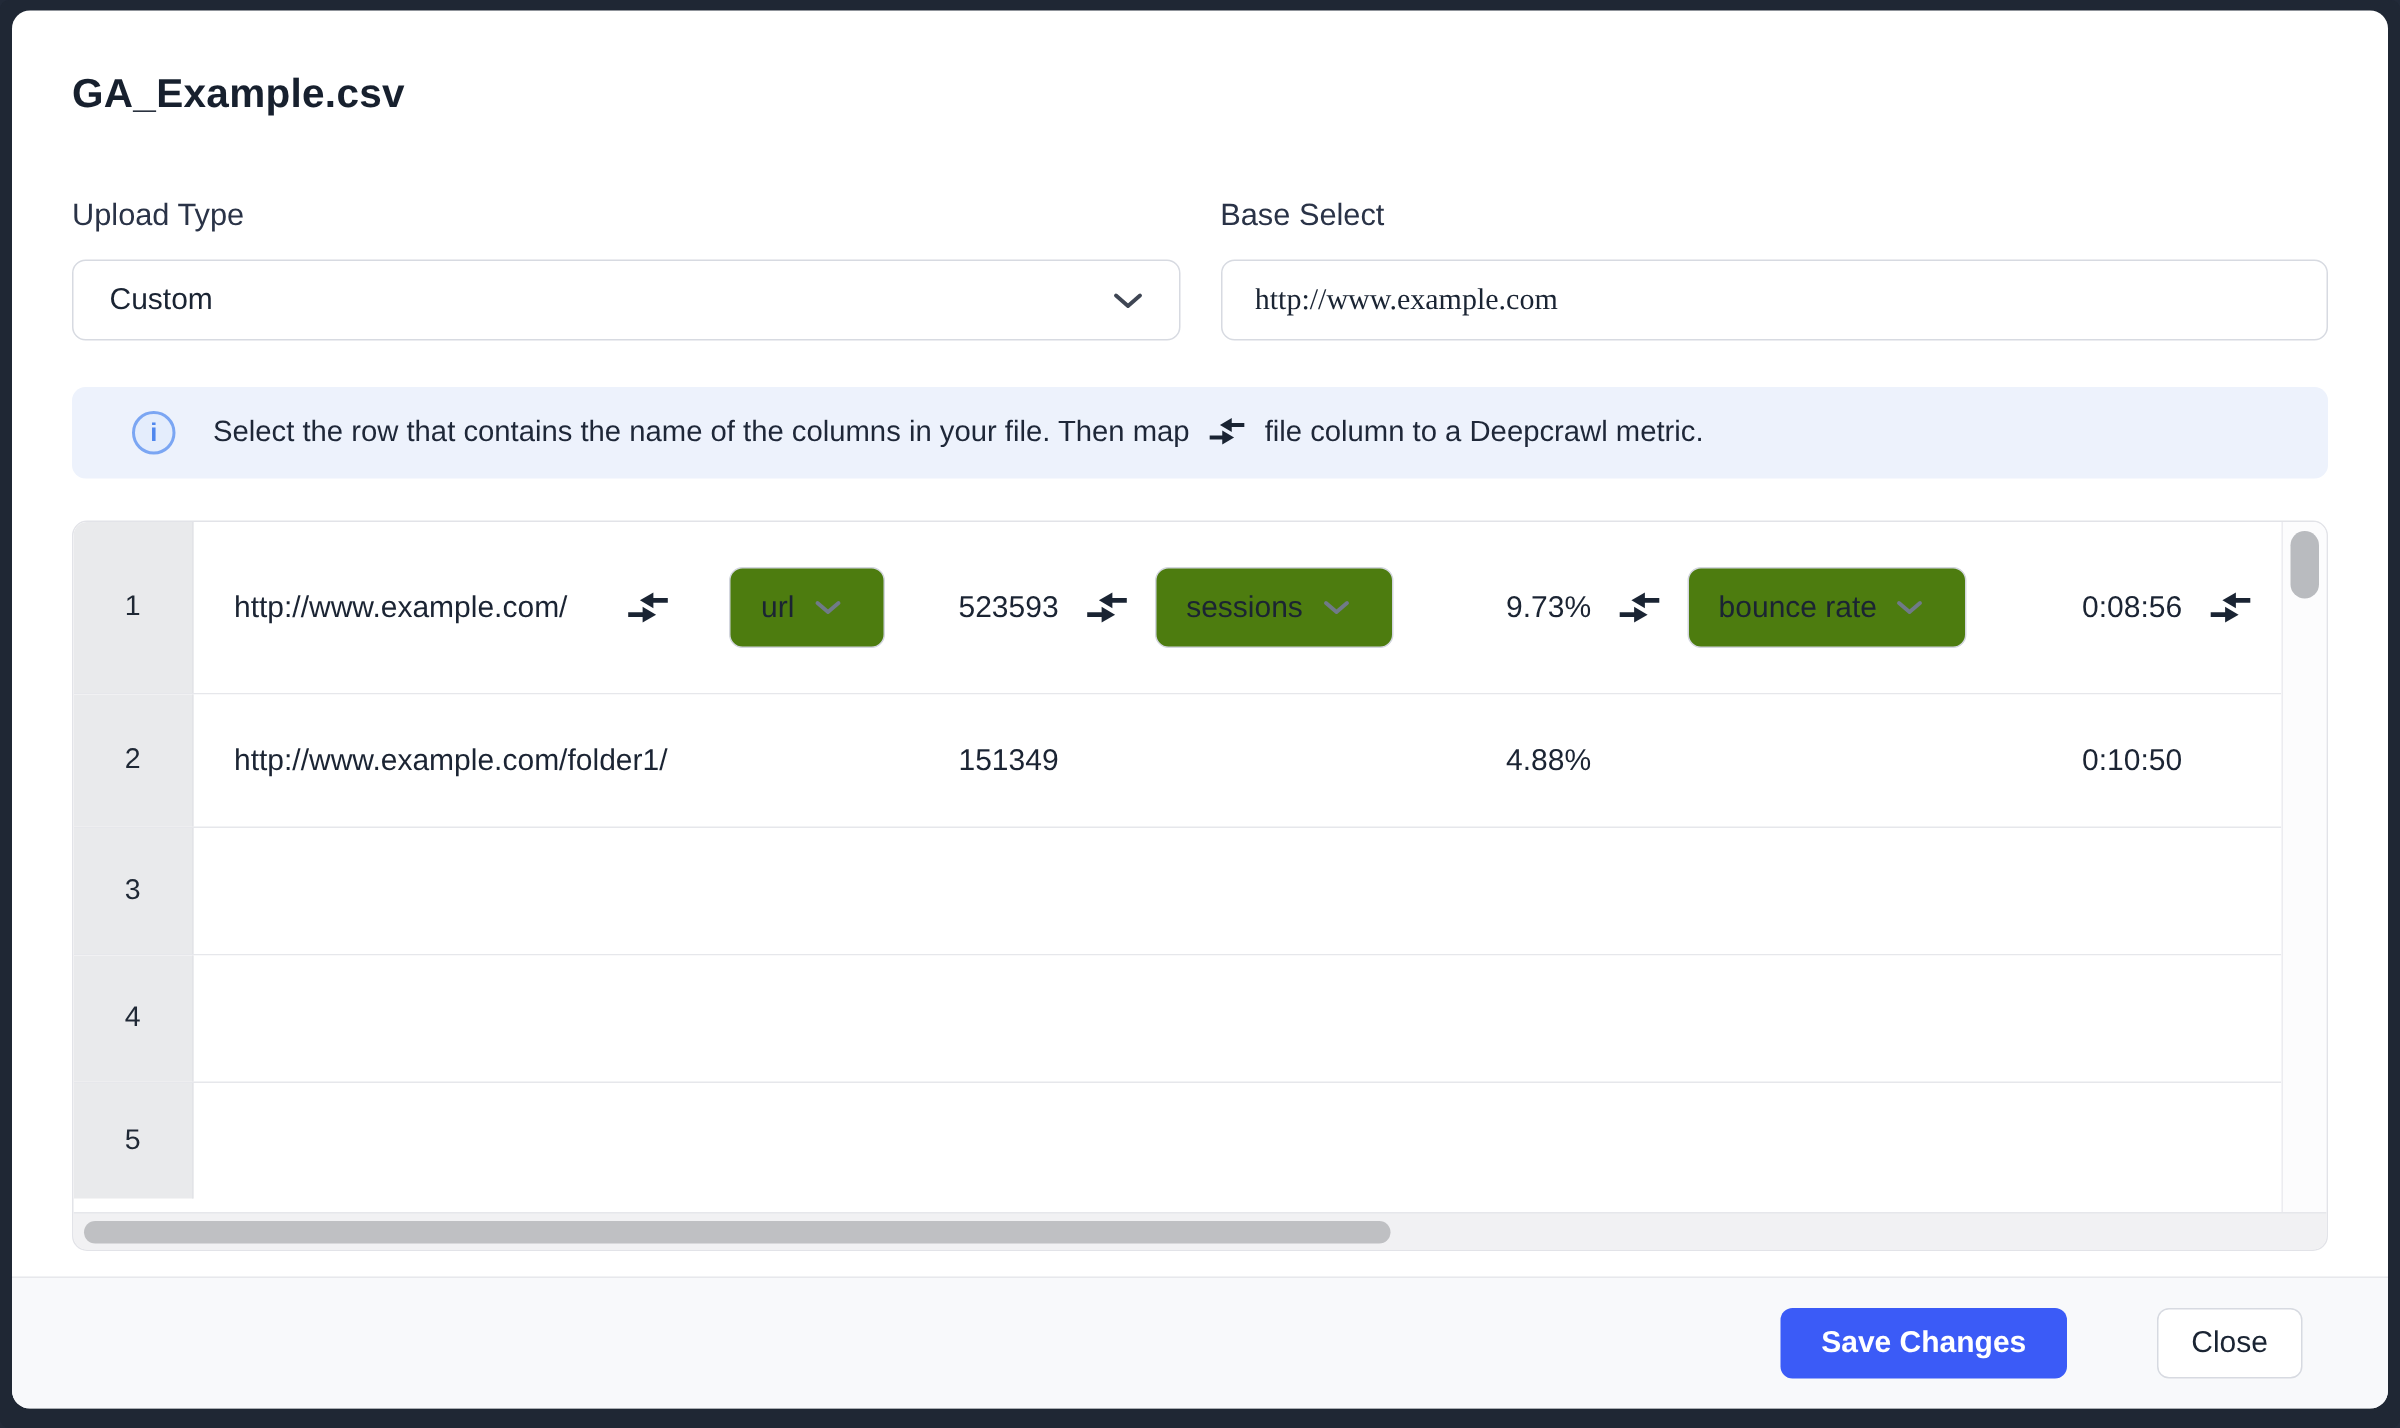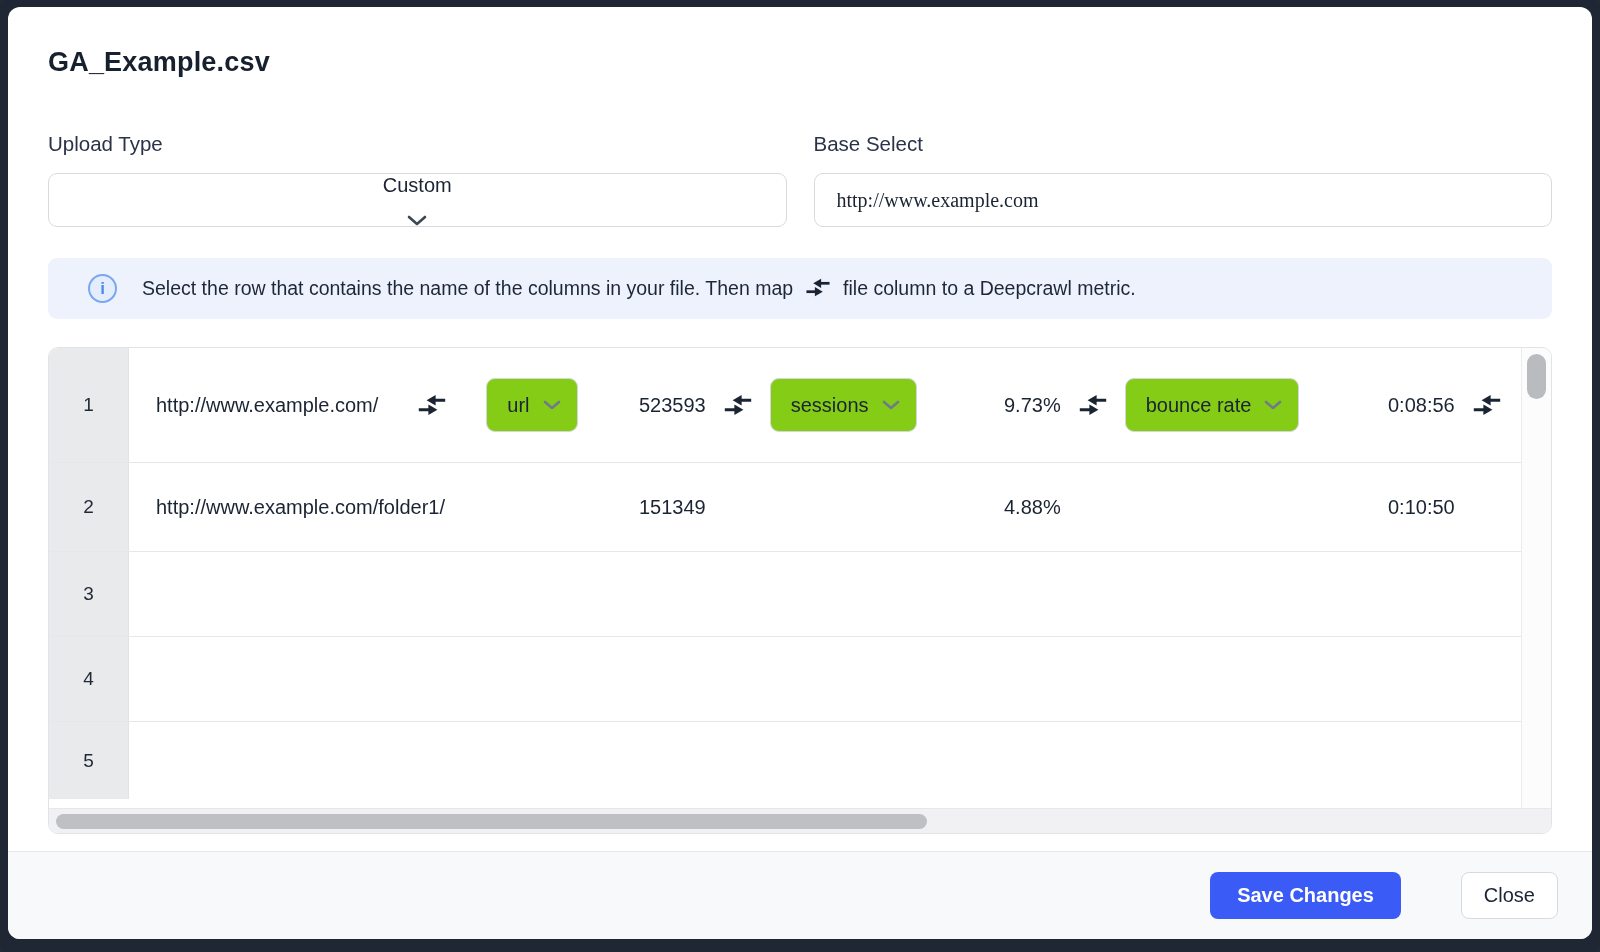--- a/index.html
+++ b/index.html
@@ -7,21 +7,21 @@
   .overlay { position:relative; width:1600px; height:952px; background:#1f2734; border-radius:6px; overflow:hidden; }
   .modal { position:absolute; top:7px; left:8px; right:8px; bottom:13px; background:#ffffff; border-radius:12px; overflow:hidden; }
   .modal-body { padding:0 40px; }
 
   .title { margin:40px 0 0 0; font-size:27px; font-weight:bold; color:#17202e; letter-spacing:0.2px; }
 
   .fields-row { display:flex; gap:27px; margin-top:54px; }
   .field { flex:1; }
   .field-label { font-size:20.5px; color:#2a3347; margin-bottom:17px; }
   .control { height:54px; border:1px solid #d7dae1; border-radius:9px; background:#fff; font-size:20px; color:#1a2433; }
-  .select-control { display:flex; align-items:center; justify-content:space-between; padding:0 24px; cursor:pointer;flex-direction:column; }
+  .select-control { display:flex; align-items:center; justify-content:space-between; padding:0 24px; cursor:pointer; }
   input.control { width:100%; padding:0 22px; outline:none; font-family:Liberation Serif, serif; }
 
   .banner { margin-top:31px; height:61px; background:#edf2fc; border-radius:9px; display:flex; align-items:center; padding:0 24px 0 40px; }
   .info-circle { width:29px; height:29px; border-radius:50%; border:2px solid #7ba6f3; background:#e4edfc; color:#4f87ee; display:flex; align-items:center; justify-content:center; font-size:17px; font-weight:bold; flex:0 0 auto; }
   .banner-text { margin-left:25px; font-size:19.5px; color:#1e2738; display:flex; }
   .banner-text .map-icon { margin:0 12px; }
 
   .map-icon { color:#1a2433; display:inline-flex; flex:0 0 auto; }
 
   .table-wrap { position:relative; margin-top:28px; height:487px; border:1px solid #e2e3e8; border-radius:10px; background:#fff; overflow:hidden; }
@@ -33,29 +33,29 @@
   .trow.r5 { height:77px; border-bottom:none; }
   .numcell { width:80px; flex:0 0 auto; background:#e9eaec; border-right:1px solid #e2e3e7; display:flex; align-items:center; justify-content:center; font-size:19px; color:#1f2835; }
   .rowcontent { flex:1; display:flex; align-items:center; padding-left:27px; overflow:hidden; }
   .cgroup { display:flex; align-items:center; flex:0 0 auto; }
   .g1 { width:483px;gap:22px; }
   .g2 { width:365px; }
   .g3 { width:384px; }
   .g4 { flex:1 1 auto; overflow:hidden; }
   .cell-text { font-size:20px; color:#1b2433; white-space:nowrap; }
   .rowcontent .map-icon { margin:0 17px; }
-  .metric-dd { height:54px; border:1.5px solid #d3d6de; border-radius:9px; background:#84cc16; display:flex; align-items:center; gap:13px; padding:0 16px 0 20px; font-size:20px; color:#1b2433; cursor:pointer; white-space:nowrap; }
+  .metric-dd { height:54px; border:1.5px solid #d3d6de; border-radius:9px; background:#4d7c0f; display:flex; align-items:center; gap:13px; padding:0 28px 0 20px; font-size:20px; color:#1b2433; cursor:pointer; white-space:nowrap; }
   .chev { display:inline-flex; }
 
   .vscroll { position:absolute; top:0; right:0; bottom:25px; width:30px; background:#fcfcfd; border-left:1px solid #ececf0; }
   .vthumb { position:absolute; top:6px; left:5px; width:19px; height:45px; background:#b9bbbf; border-radius:10px; }
   .hscroll { position:absolute; left:0; right:0; bottom:0; height:25px; background:#f1f1f3; border-top:1px solid #e6e7eb; }
   .hthumb { position:absolute; left:7px; top:5px; width:58%; height:15px; background:#bfc0c3; border-radius:8px; }
 
-  .footer { position:absolute; left:0; right:0; bottom:0; height:88px; background:#f8f9fb; border-top:1px solid #e7e8ec; display:flex; align-items:center; justify-content:flex-end; gap:16px; padding:0 34px; }
+  .footer { position:absolute; left:0; right:0; bottom:0; height:88px; background:#f8f9fb; border-top:1px solid #e7e8ec; display:flex; align-items:center; justify-content:flex-end; gap:16px; padding:0 57px; }
   .btn { height:47px; border-radius:8px; font-size:20px; font-family:"Liberation Sans", sans-serif; display:flex; align-items:center; justify-content:center; cursor:pointer; border:none; }
   .btn-primary { background:#3b5bf7; color:#ffffff; padding:0 27px; font-weight:600; }
   .btn-secondary { background:#ffffff; color:#1a2433; border:1px solid #d7dae1; padding:0 22px;margin-left:44px; }
 </style>
 </head>
 <body>
 
 <div class="overlay">
   <div class="modal">
     <div class="modal-body">

